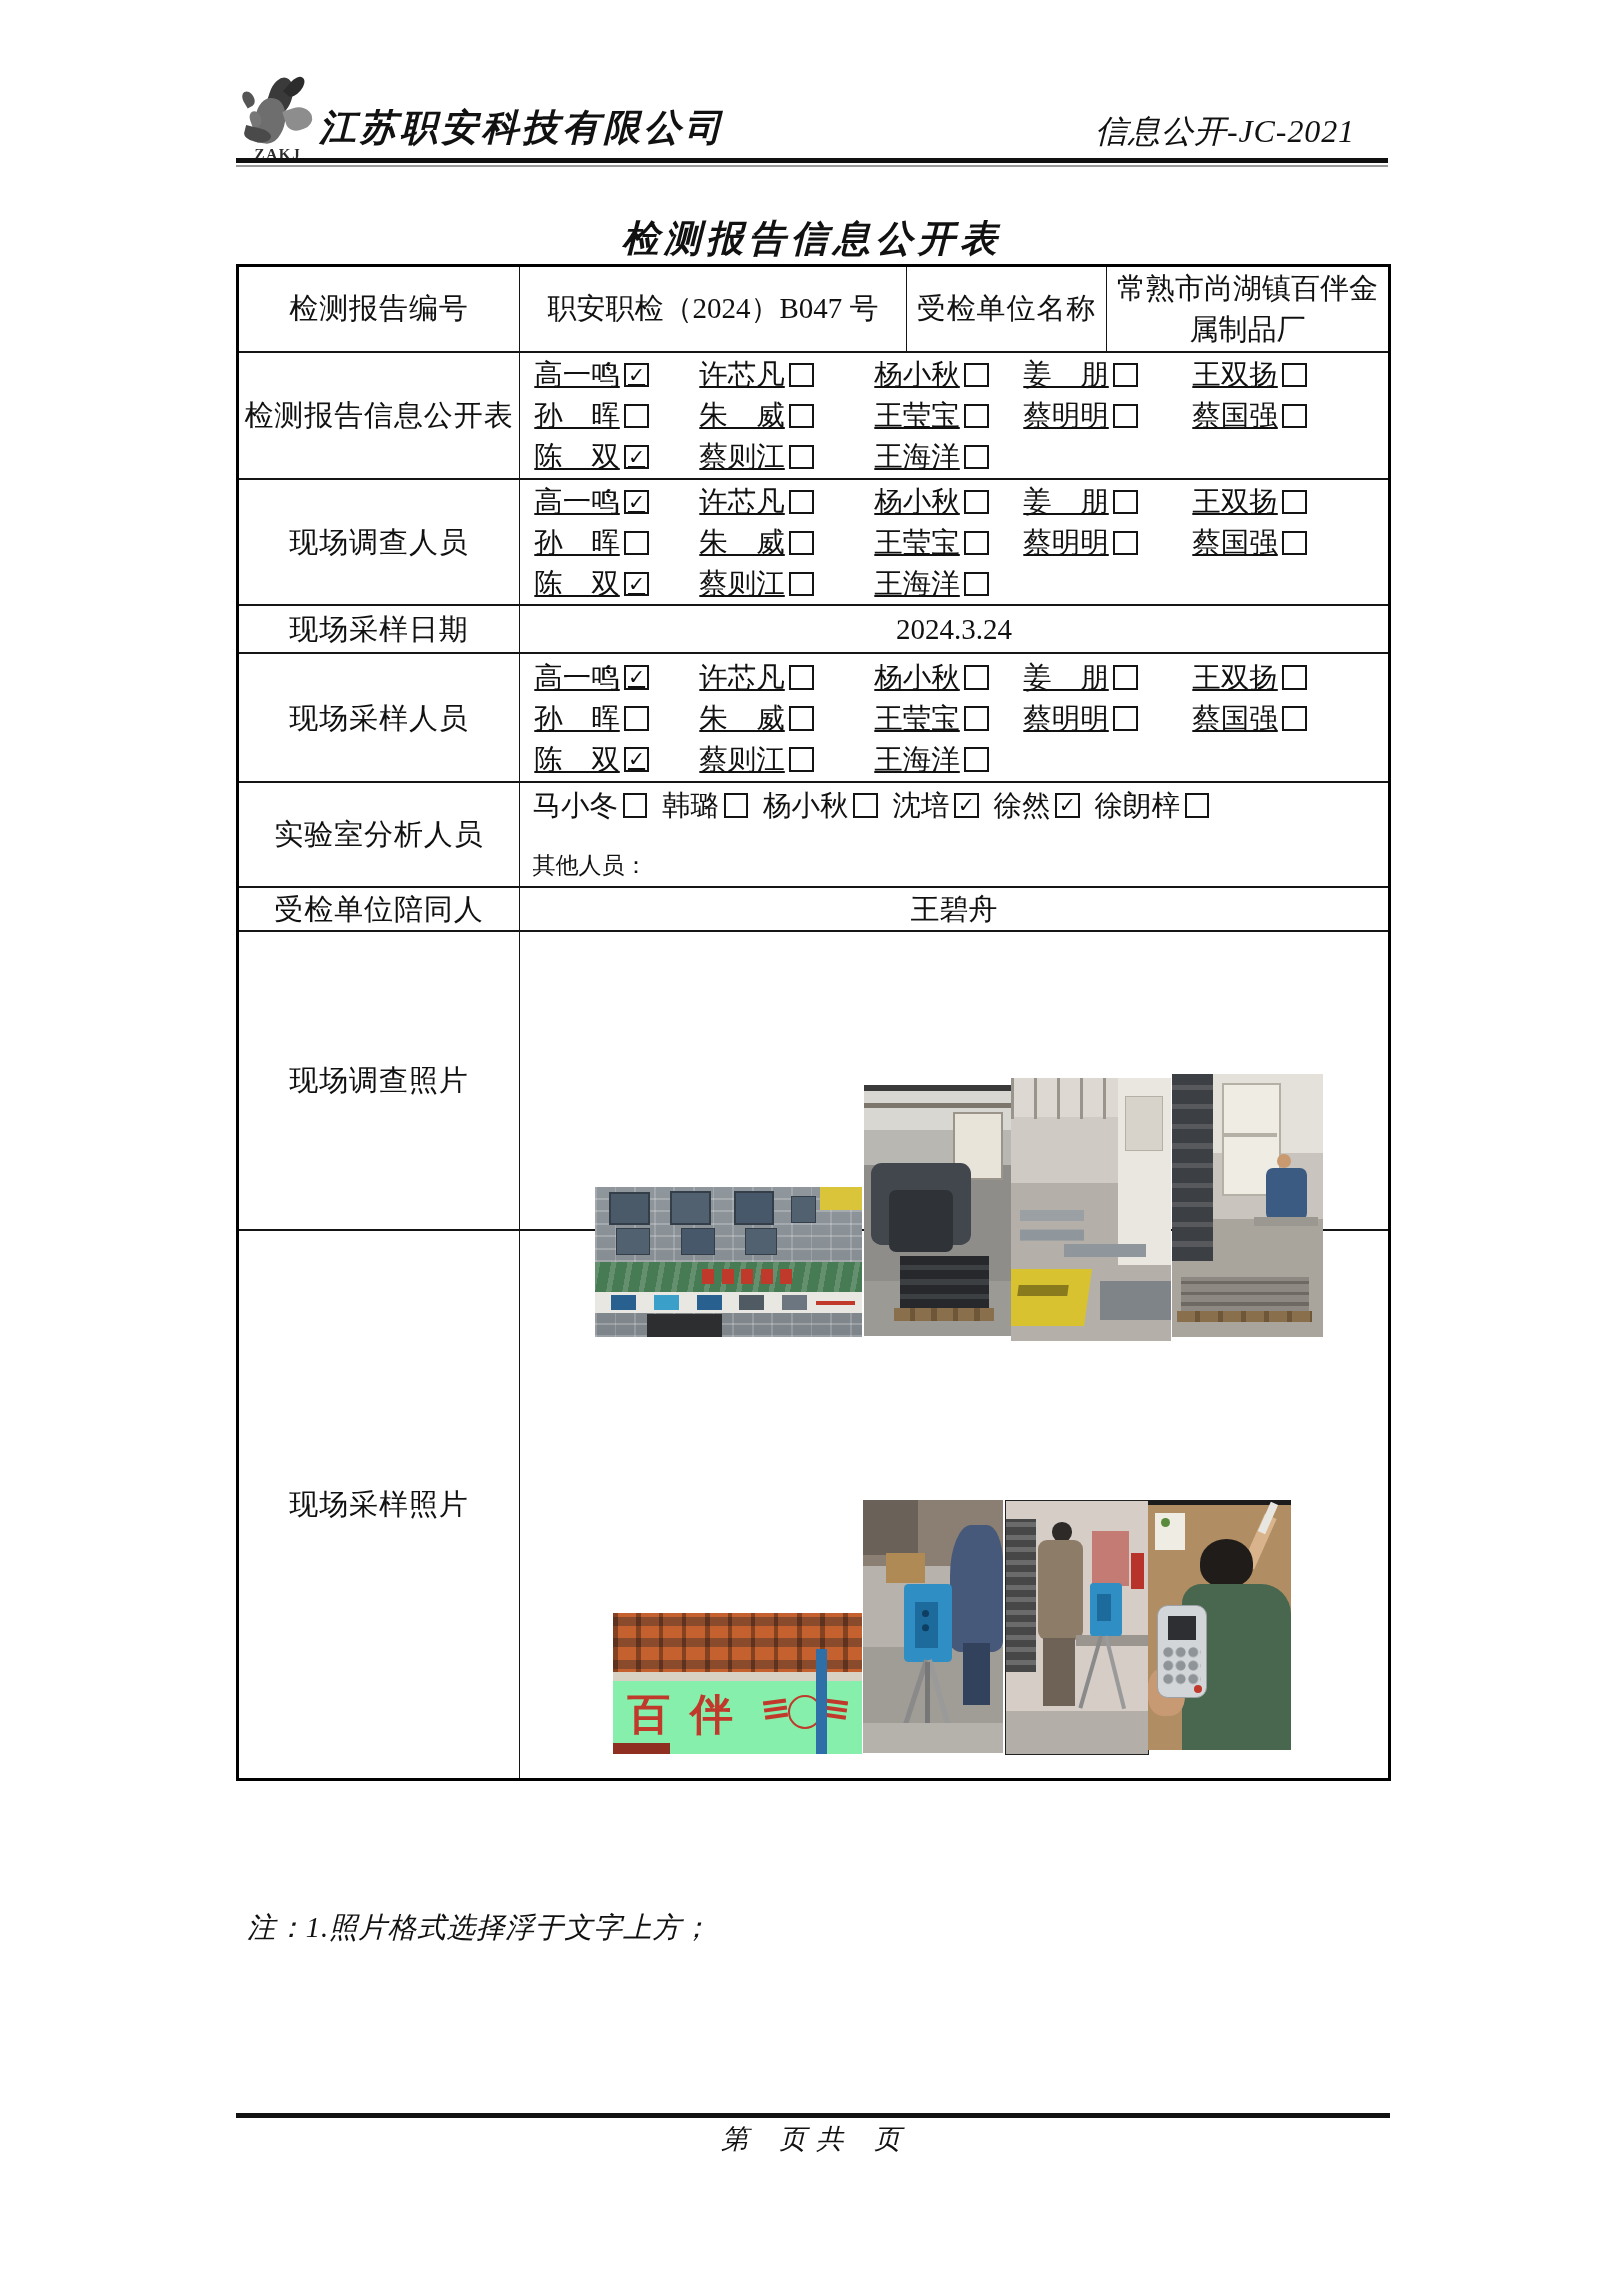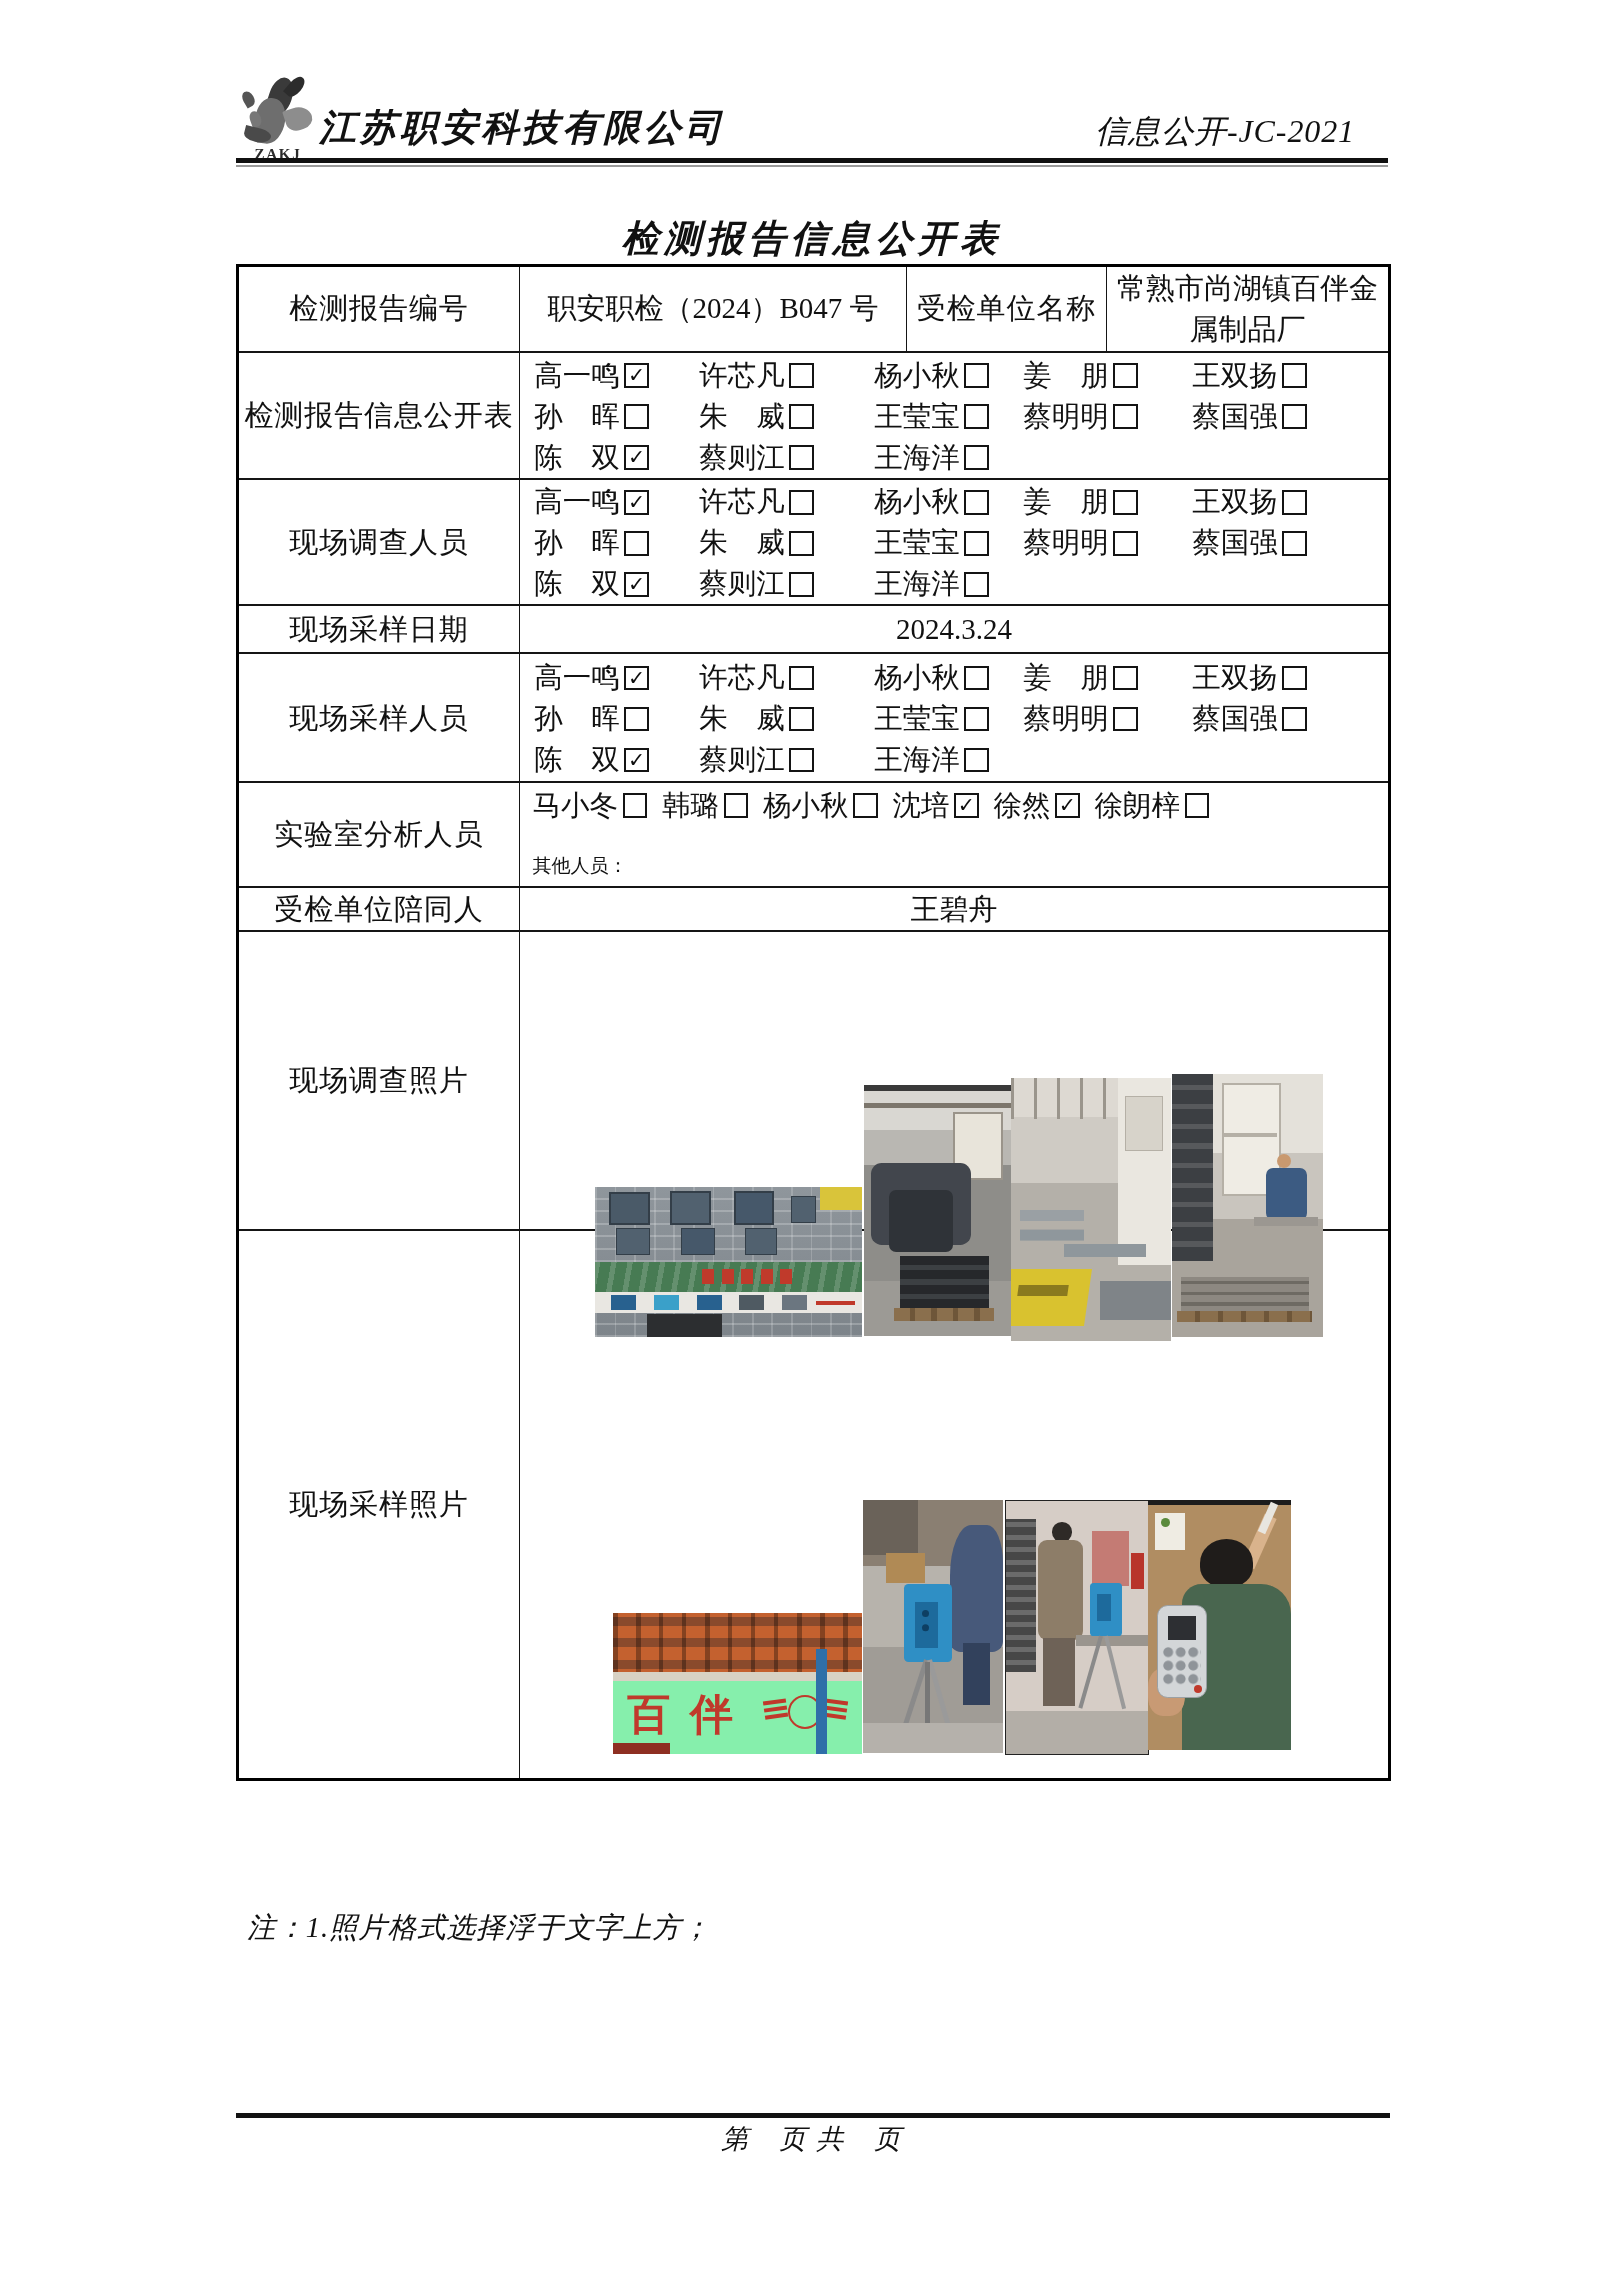--- a/index.html
+++ b/index.html
@@ -19,26 +19,26 @@
   .page-title{left:236px;top:214px;width:1152px;text-align:center;font-size:37px;font-weight:bold;letter-spacing:5.3px;}
 
   
   table.main{position:absolute;left:236px;top:264px;width:1152px;border-collapse:collapse;table-layout:fixed;border:3.6px solid #000;}
   td{border:1.8px solid #151515;border-top-width:2.7px;border-bottom-width:2.7px;padding:0;text-align:center;vertical-align:middle;font-size:29px;line-height:1.4;}
   td.lbl{letter-spacing:0.9px;}
   td.wrapv{padding:0 9px;}
   td.left-cell{text-align:left;}
 
   .staff-cell{vertical-align:middle;padding:1.8px 0 0 0;}
-  .staff-line{display:flex;align-items:flex-end;height:41px;padding-left:14.3px;font-size:28.5px;}
+  .staff-line{display:flex;align-items:center;height:41px;padding-left:14.3px;font-size:28.5px;text-decoration:underline;}
   .slot{display:inline-flex;align-items:center;white-space:nowrap;}
   .s1{width:165px}.s2{width:175px}.s3{width:149px}.s4{width:169px}.s5{width:auto}
   .cb{width:20.5px;height:20.5px;border:2.7px solid #141414;margin-left:4.5px;display:inline-flex;align-items:center;justify-content:center;font-family:"DejaVu Sans","Liberation Sans",sans-serif;font-size:20.5px;font-weight:bold;line-height:1;color:#0d0d0d;}
   .lab-line{display:flex;align-items:center;height:41px;padding-left:12.5px;font-size:28.5px;gap:15px;}
-  .other-line{display:flex;align-items:center;height:40px;padding-left:12.5px;font-size:19px;margin-top:20px;}
+  .other-line{display:flex;align-items:center;height:40px;padding-left:12.5px;font-size:23px;margin-top:20px;}
 
   
   .photo{position:absolute;overflow:hidden;}
   .ph{position:absolute;}
 
   
   .note{left:247px;top:1909px;font-size:28.5px;letter-spacing:0.9px;}
   .footer-rule{left:236px;top:2113px;width:1154px;height:4.5px;background:#121212;}
   .footer-text{left:236px;top:2121px;width:1152px;text-align:center;font-size:27px;letter-spacing:1.8px;}
 </style>

